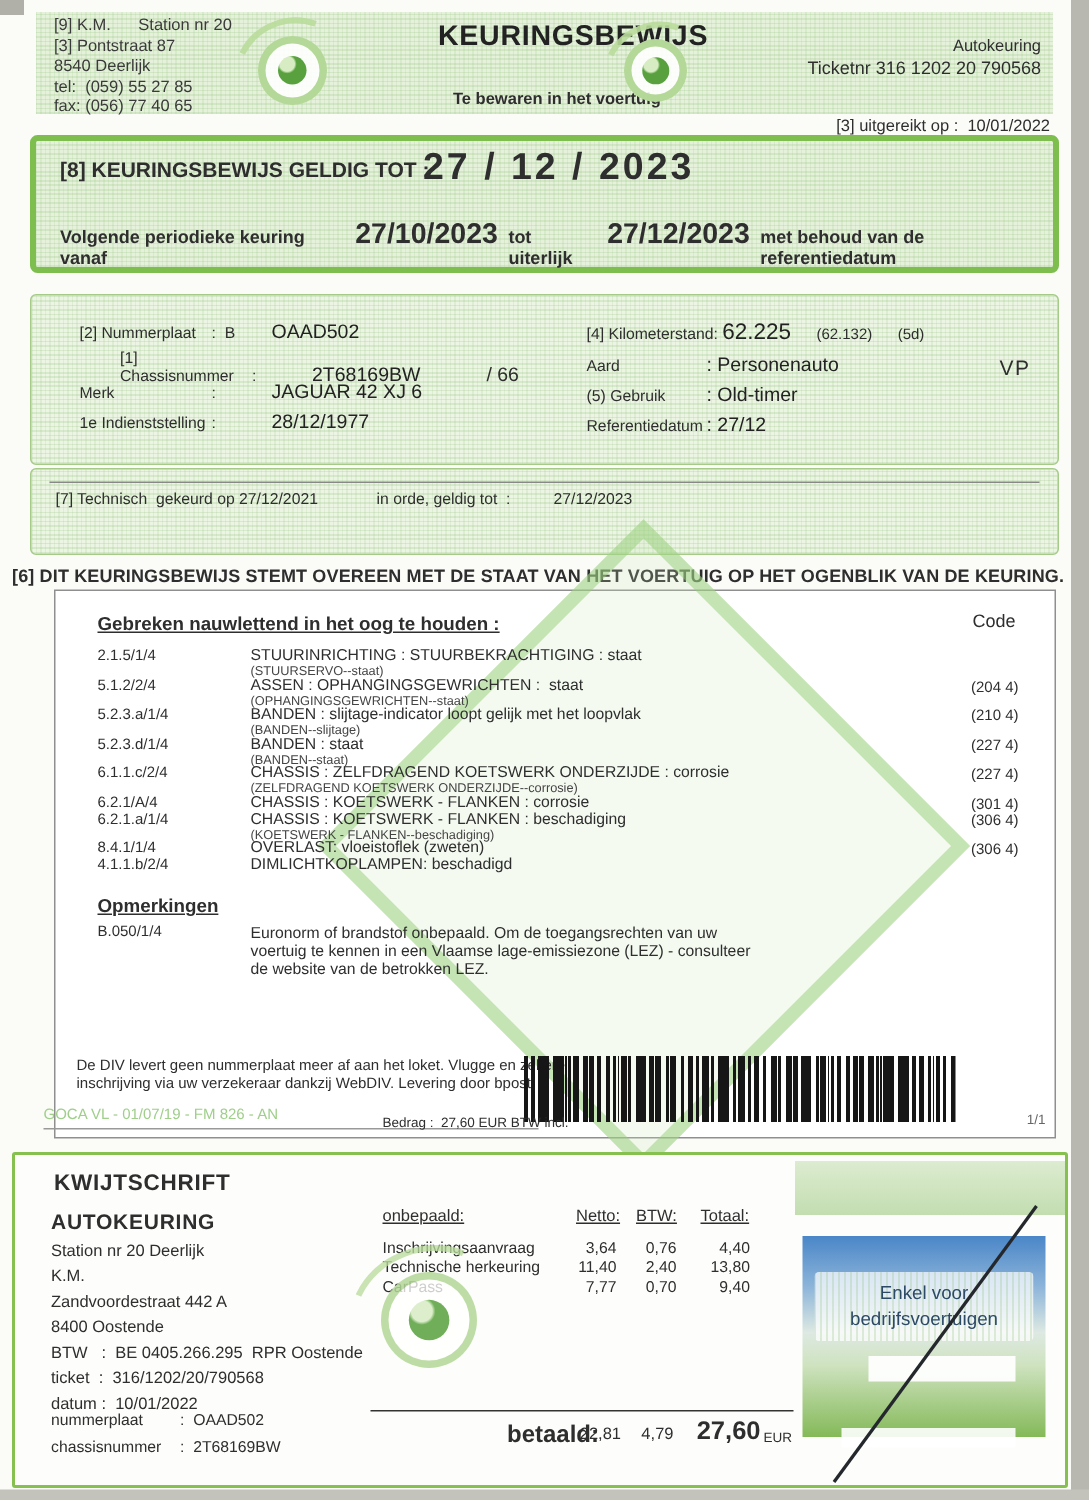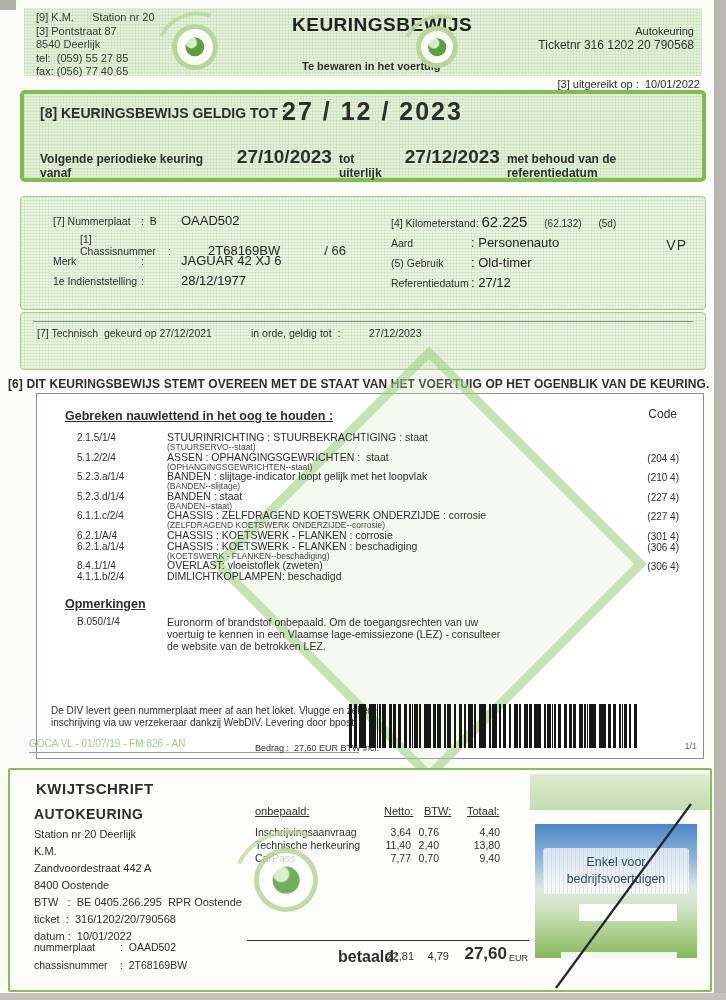--- a/index.html
+++ b/index.html
@@ -50,21 +50,21 @@
   
   .statement{position:absolute;left:8px;top:377px;font-size:12px;font-weight:bold;letter-spacing:.1px;}
   
   .defbox{position:absolute;left:36px;top:393px;width:666px;height:364px;border:1px solid #8f8f8f;background:#fff;}
   .watermark{position:absolute;left:238px;top:16px;width:290px;height:290px;transform:rotate(45deg);
     border:9px solid rgba(150,205,120,.5);background:rgba(205,232,185,.22);z-index:0;}
   .g-head{position:absolute;left:28px;top:15px;font-size:12.5px;font-weight:bold;text-decoration:underline;z-index:1;}
   .code-head{position:absolute;right:26px;top:13px;font-size:12px;z-index:1;}
   .rows{position:absolute;left:28px;top:38px;right:20px;z-index:1;}
   .drow{position:relative;}
-  .dref{position:absolute;left:12px;top:0;font-size:10px;}
+  .dref{position:absolute;left:0;top:0;font-size:10px;}
   .dtext{margin-left:102px;padding-right:70px;}
   .dline1{font-size:10.5px;line-height:11px;}
   .dline2{font-size:8.5px;line-height:8.5px;color:#444;}
   .dcode{position:absolute;right:4px;top:1px;font-size:10px;}
   .op-head{position:absolute;left:28px;top:203px;font-size:12.5px;font-weight:bold;text-decoration:underline;z-index:1;}
   .oprow{position:absolute;left:28px;top:222px;right:140px;z-index:1;}
   .divnote{position:absolute;left:14px;top:311px;width:330px;font-size:10px;line-height:12px;z-index:1;}
   .goca{position:absolute;left:-8px;top:344px;font-size:10px;color:#9fcf8a;z-index:1;}
   .goca-line{position:absolute;left:-8px;top:358px;width:330px;border-top:1px solid #999;z-index:1;}
   .bedrag{position:absolute;left:218px;top:349px;font-size:9px;z-index:2;}
@@ -76,21 +76,21 @@
   .pagenum{position:absolute;right:6px;top:347px;font-size:9px;color:#666;z-index:1;}
   
   .receipt{position:absolute;left:8px;top:768px;width:700px;height:220px;border:2px solid #86c14f;border-radius:2px;background:#fdfdfb;}
   .r-title{position:absolute;left:26px;top:10px;font-size:15px;font-weight:bold;letter-spacing:.5px;}
   .r-org{position:absolute;left:24px;top:36px;font-size:14px;font-weight:bold;letter-spacing:.5px;}
   .r-lines{position:absolute;left:24px;top:56px;font-size:11px;line-height:17px;}
   .fee-hd{position:absolute;top:35px;font-size:11px;text-decoration:underline;}
   .fee-row{position:absolute;font-size:10.5px;}
   .fee-name{position:absolute;left:0;width:150px;}
   .fee-n{position:absolute;left:100px;width:56px;text-align:right;}
-  .fee-b{position:absolute;left:140px;width:44px;text-align:right;}
+  .fee-b{position:absolute;left:140px;width:44px;text-align:right;padding-left:12px;}
   .fee-t{position:absolute;left:185px;width:60px;text-align:right;}
   .r-eye{opacity:.85;}
   .strip{position:absolute;left:520px;top:4px;width:180px;height:36px;background:linear-gradient(180deg,#dcecd0,#c3ddb0);}
   .stamp{position:absolute;left:525px;top:54px;width:162px;height:134px;
     background:linear-gradient(180deg,#4a86c8 0%,#8fb6da 26%,#dde9e2 48%,#cfe3c0 64%,#84b958 100%);}
   .st-banner{position:absolute;left:8px;top:24px;right:8px;height:46px;background:rgba(255,255,255,.72);
     background-image:repeating-linear-gradient(90deg, rgba(140,190,120,.25) 0 1px, transparent 1px 4px);border-radius:3px;}
   .st-text{position:absolute;left:0;right:0;top:30px;text-align:center;font-size:12.5px;color:#2c4a66;line-height:17px;z-index:2;}
   .st-rect1{position:absolute;left:44px;top:80px;width:98px;height:17px;background:rgba(255,255,255,.95);}
   .st-rect2{position:absolute;left:26px;top:128px;width:116px;height:13px;background:rgba(255,255,255,.9);}
@@ -147,21 +147,21 @@
       <span class="v-sm" data-bind="validity.next_prefix">Volgende periodieke keuring vanaf</span>
       <span class="v-lg" data-bind="validity.next_from">27/10/2023</span>
       <span class="v-sm" data-bind="validity.next_mid">tot uiterlijk</span>
       <span class="v-lg" data-bind="validity.next_to">27/12/2023</span>
       <span class="v-sm" data-bind="validity.next_suffix">met behoud van de referentiedatum</span>
     </div>
   </div>
 
   <div class="carbox guilloche">
     <div class="vrow" style="top:16px;">
-      <span class="vlabel" data-bind="vehicle.rows_left.0.label">[7] Nummerplaat</span><span class="vsep" data-bind="vehicle.rows_left.0.sep">:  B</span><span class="vval" data-bind="vehicle.rows_left.0.value">OAAD502</span>
+      <span class="vlabel" data-bind="vehicle.rows_left.0.label">[2] Nummerplaat</span><span class="vsep" data-bind="vehicle.rows_left.0.sep">:  B</span><span class="vval" data-bind="vehicle.rows_left.0.value">OAAD502</span>
     </div>
     <div class="vrow" style="top:36px;padding-left:27px;">
       <span class="vlabel" data-bind="vehicle.rows_left.1.label">[1] Chassisnummer</span><span class="vsep" data-bind="vehicle.rows_left.1.sep">:</span><span class="vval" data-bind="vehicle.rows_left.1.value">2T68169BW</span><span class="vextra" data-bind="vehicle.rows_left.1.extra">/ 66</span>
     </div>
     <div class="vrow" style="top:56px;">
       <span class="vlabel" data-bind="vehicle.rows_left.2.label">Merk</span><span class="vsep" data-bind="vehicle.rows_left.2.sep">:</span><span class="vval" data-bind="vehicle.rows_left.2.value">JAGUAR 42 XJ 6</span>
     </div>
     <div class="vrow" style="top:76px;">
       <span class="vlabel" data-bind="vehicle.rows_left.3.label">1e Indienststelling</span><span class="vsep" data-bind="vehicle.rows_left.3.sep">:</span><span class="vval" data-bind="vehicle.rows_left.3.value">28/12/1977</span>
     </div>

